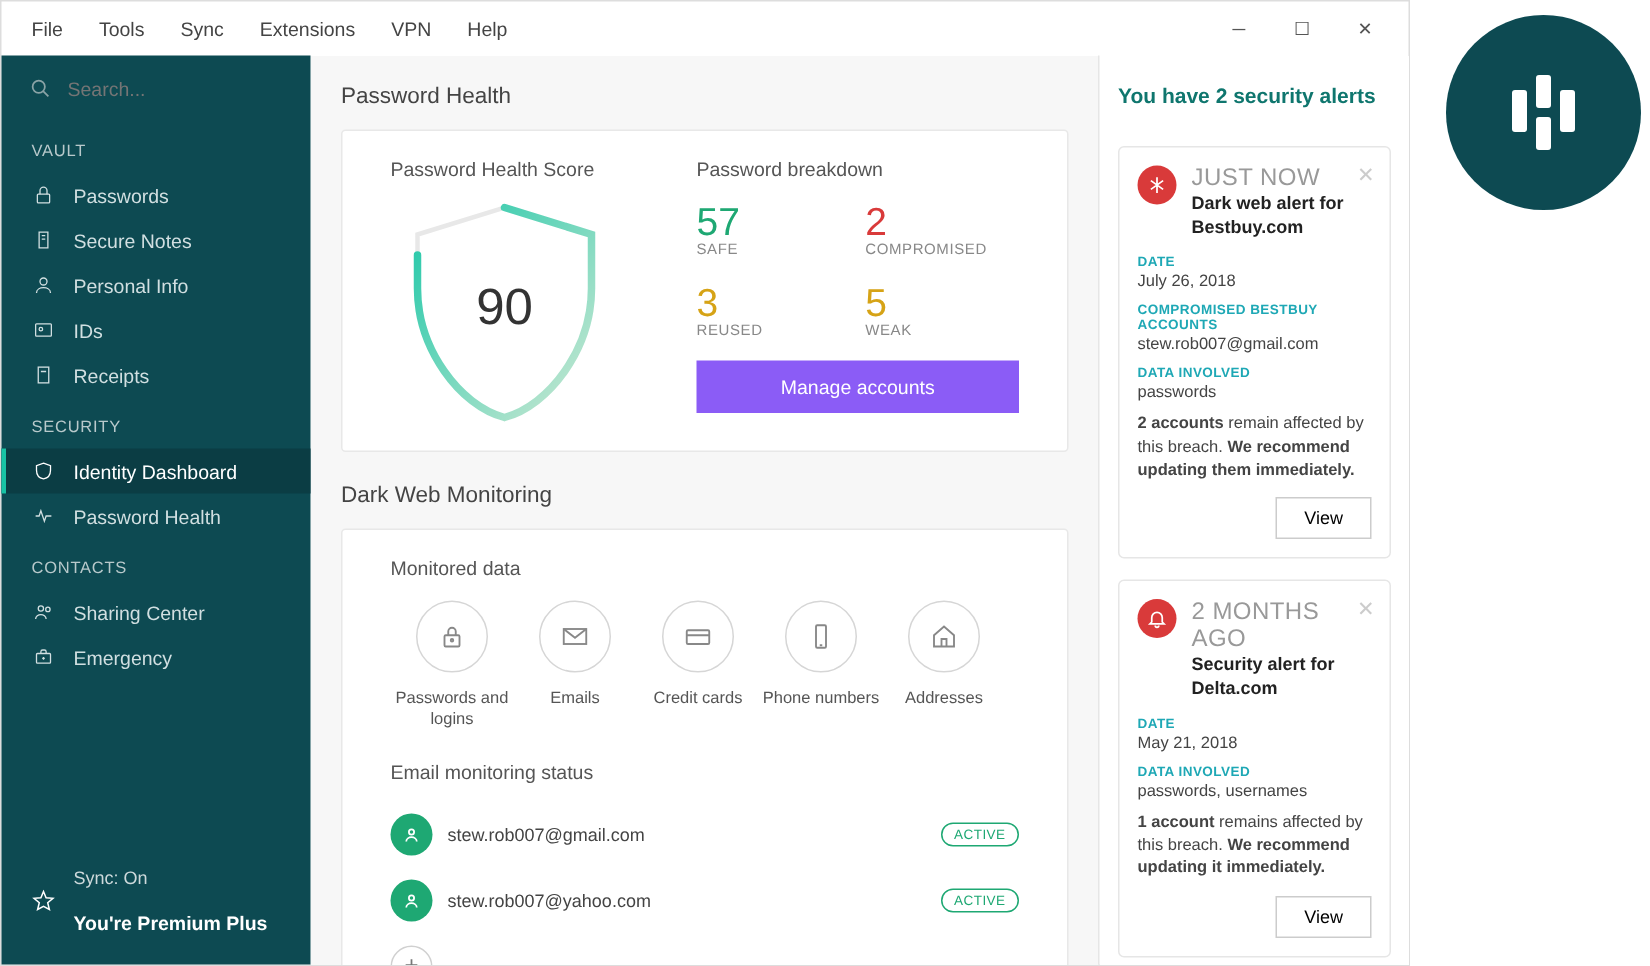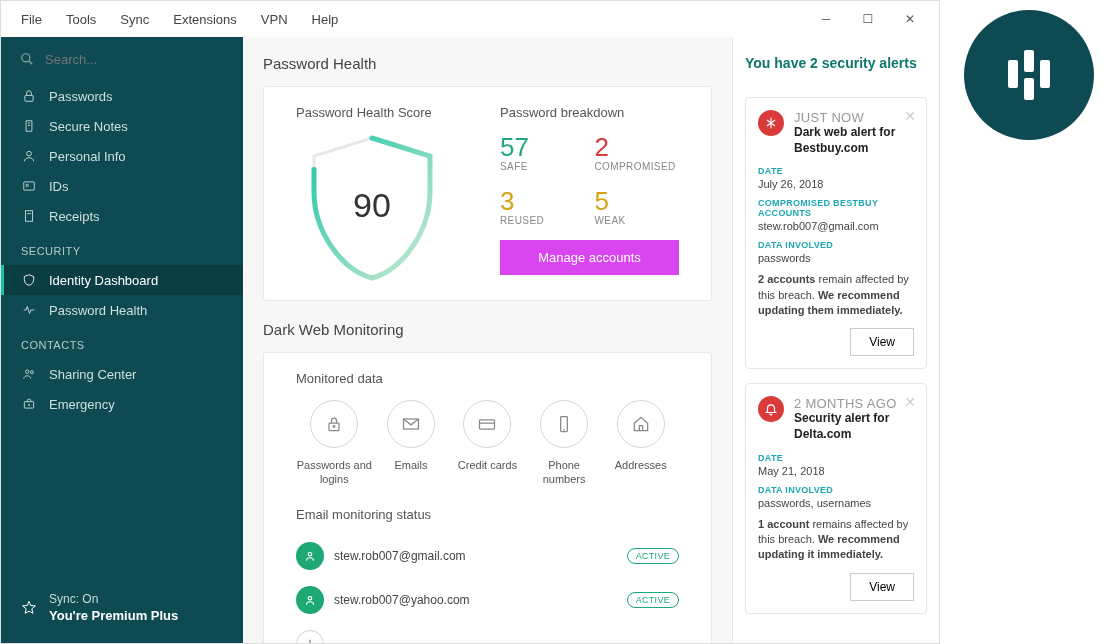--- a/index.html
+++ b/index.html
@@ -3,63 +3,63 @@
 <meta charset="utf-8">
 <style>
 *{margin:0;padding:0;box-sizing:border-box;font-family:-apple-system,BlinkMacSystemFont,"Segoe UI",Arial,sans-serif}
 body{background:#fff;width:1100px;height:644px;overflow:hidden;position:relative}
 .app-window{width:940px;height:644px;background:#fff;border:1px solid #ddd;display:flex;flex-direction:column}
 .menubar{height:36px;display:flex;align-items:center;padding:0 8px;gap:0;font-size:13px;color:#444}
 .menubar-item{padding:6px 12px;cursor:pointer}
 .window-controls{margin-left:auto;display:flex;gap:0}
 .win-btn{width:42px;height:28px;display:flex;align-items:center;justify-content:center;color:#555;cursor:pointer;font-size:12px}
 .app-body{flex:1;display:flex;min-height:0}
-.sidebar{width:242px;background:#0d4a52;color:#cdd9db;display:flex;flex-direction:column;font-size:13px}
+.sidebar{width:206px;background:#0d4a52;color:#cdd9db;display:flex;flex-direction:column;font-size:13px}
 .search-row{display:flex;align-items:center;padding:14px 18px;color:#8aa3a6;gap:10px}
 .search-row input{background:transparent;border:none;color:#cdd9db;outline:none;font-size:13px;flex:1}
 .section-hdr{padding:14px 20px 8px;font-size:11px;letter-spacing:.5px;color:#b8c9cb}
 .nav-item{display:flex;align-items:center;padding:7px 20px;gap:12px;cursor:pointer;color:#d1dfe1}
 .nav-item.active{background:#0b3d44;border-left:3px solid #18c3a5;padding-left:17px;color:#fff}
 .nav-icon{width:16px;height:16px;display:flex;align-items:center;justify-content:center;flex-shrink:0}
 .sidebar-footer{margin-top:auto;padding:16px 20px 20px;display:flex;align-items:center;gap:12px}
-.sidebar-footer .lines{display:flex;flex-direction:column;gap:2px}
+.sidebar-footer .lines{display:flex;flex-direction:column;gap:16px}
 .sf-line1{font-size:12px;color:#cdd9db}
 .sf-line2{font-size:13px;color:#fff;font-weight:600}
 .main{flex:1;background:#f7f7f7;overflow-y:auto;padding:18px 20px;border-right:1px solid #e6e6e6}
 .alerts{width:206px;background:#fff;overflow-y:auto;padding:18px 12px}
 .page-title{font-size:15px;color:#444;margin-bottom:14px}
 .card{background:#fff;border:1px solid #e8e8e8;border-radius:3px;padding:18px 32px;margin-bottom:20px}
 .ph-row{display:flex}
 .ph-left{flex:0 0 190px}
 .ph-right{flex:1;padding-left:14px}
 .card-sub{font-size:13px;color:#555;margin-bottom:12px}
 .shield-wrap{position:relative;width:140px;height:150px;margin:8px 0 0 6px}
 .shield-score{position:absolute;top:50%;left:50%;transform:translate(-50%,-55%);font-size:34px;color:#333;font-weight:300}
 .breakdown{display:grid;grid-template-columns:1fr 1fr;row-gap:14px;column-gap:10px;margin-bottom:14px}
 .bd-cell .num{font-size:26px;font-weight:300}
 .bd-cell .lbl{font-size:10px;letter-spacing:.4px;color:#888;margin-top:-2px}
 .safe .num{color:#1ea873}
 .compromised .num{color:#d93a3a}
 .reused .num{color:#d6a316}
 .weak .num{color:#d6a316}
-.manage-btn{background:#d946ef;color:#fff;border:none;padding:10px 18px;font-size:13px;width:100%;cursor:pointer}
+.manage-btn{background:#8b5cf6;color:#fff;border:none;padding:10px 18px;font-size:13px;width:100%;cursor:pointer}
 .mon-grid{display:flex;margin:14px 0 20px;text-align:center}
 .mon-item{width:82px;display:flex;flex-direction:column;align-items:center;gap:10px}
 .mon-circle{width:48px;height:48px;border:1px solid #d6d6d6;border-radius:50%;display:flex;align-items:center;justify-content:center;color:#888}
 .mon-lbl{font-size:11px;color:#555;line-height:1.3}
 .email-row{display:flex;align-items:center;gap:10px;padding:8px 0}
 .avatar-circ{width:28px;height:28px;border-radius:50%;background:#1ea873;display:flex;align-items:center;justify-content:center;color:#fff}
 .email-txt{font-size:12px;color:#444;flex:1}
 .badge-active{font-size:9px;border:1px solid #1ea873;color:#1ea873;padding:2px 8px;border-radius:10px;letter-spacing:.3px}
 .plus-btn{width:28px;height:28px;border:1px solid #d0d0d0;border-radius:50%;background:#fff;display:flex;align-items:center;justify-content:center;color:#777;cursor:pointer}
 .alerts-title{font-size:14px;color:#0f766e;margin-bottom:26px;font-weight:700}
 .alert-card{border:1px solid #e6e6e6;border-radius:4px;padding:12px;margin-bottom:14px;font-size:11px;color:#444;position:relative}
 .alert-head{display:flex;gap:10px;margin-bottom:10px}
 .alert-icon{width:26px;height:26px;border-radius:50%;background:#d93a3a;flex-shrink:0;display:flex;align-items:center;justify-content:center;color:#fff}
-.alert-when{font-size:13px;color:#999;letter-spacing:.3px}
+.alert-when{font-size:16px;color:#999;letter-spacing:.3px}
 .alert-title{font-size:12px;color:#222;font-weight:600;line-height:1.3}
 .alert-close{position:absolute;top:10px;right:10px;color:#ccc;cursor:pointer;font-size:14px}
 .alert-label{font-size:9px;color:#1ea8b5;letter-spacing:.3px;margin-top:8px;font-weight:600}
 .alert-val{font-size:11px;color:#444;margin-top:2px}
 .alert-desc{font-size:11px;color:#444;line-height:1.4;margin-top:8px}
 .view-btn{border:1px solid #ccc;background:#fff;padding:6px 18px;font-size:12px;float:right;margin-top:10px;cursor:pointer}
 .logo-badge{position:absolute;top:10px;right:6px;width:130px;height:130px;background:#0d4a52;border-radius:50%;display:flex;align-items:center;justify-content:center}
 svg{display:block}
 .clearfix::after{content:"";display:table;clear:both}
 </style>
@@ -85,20 +85,21 @@
       <div class="search-row">
         <span class="nav-icon">
             <svg width="14" height="14" viewBox="0 0 24 24" fill="none" stroke="currentColor" stroke-width="2">
               <circle cx="10" cy="10" r="7"></circle>
               <line x1="21" y1="21" x2="15" y2="15"></line>
             </svg>
           </span>
         <input placeholder="Search..." style="">
       </div>
 
+      <div class="section-hdr">VAULT</div>
       <div class="nav-item">
           <span class="nav-icon">
             <svg width="14" height="14" viewBox="0 0 24 24" fill="none" stroke="currentColor" stroke-width="1.5">
               <rect x="5" y="11" width="14" height="10" rx="1"></rect>
               <path d="M8 11V7a4 4 0 018 0v4"></path>
             </svg>
           </span>
           <span>Passwords</span>
         </div>
       <div class="nav-item">

